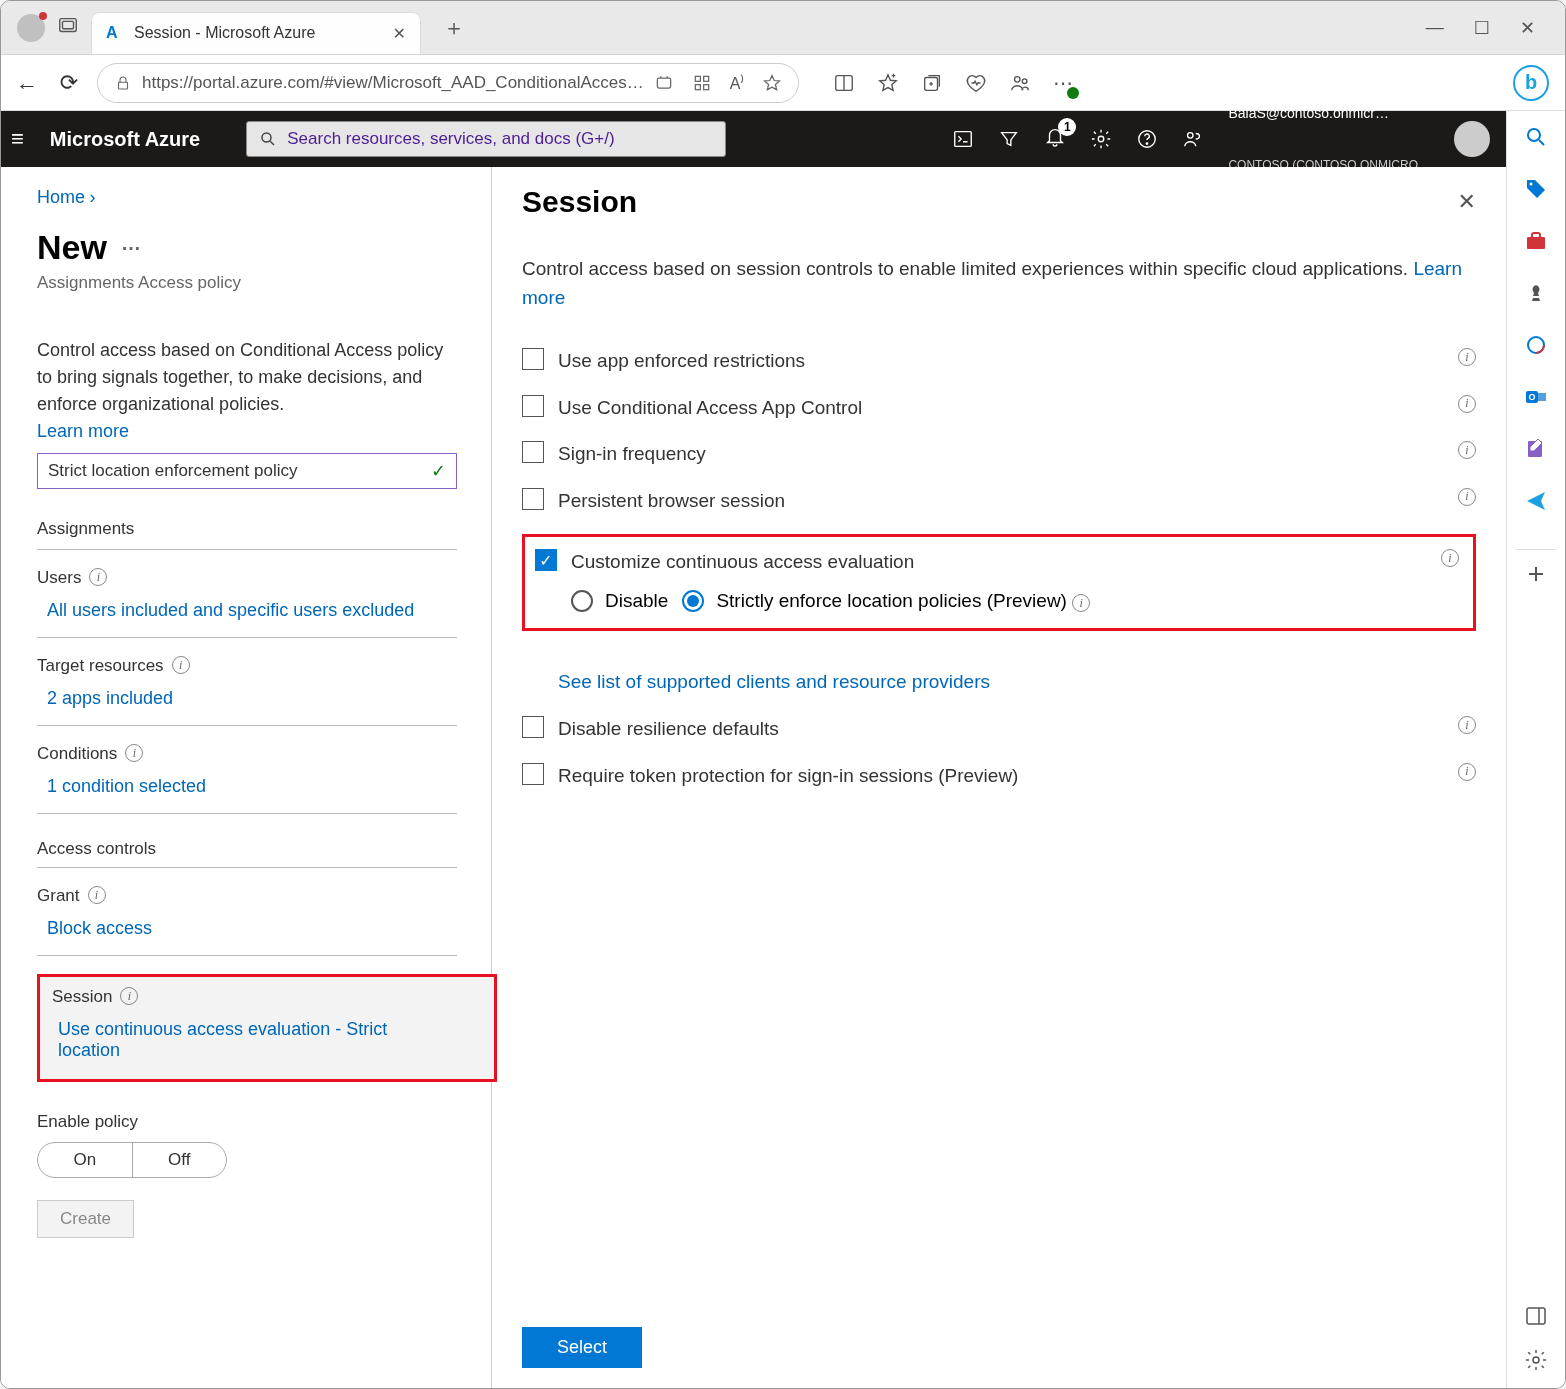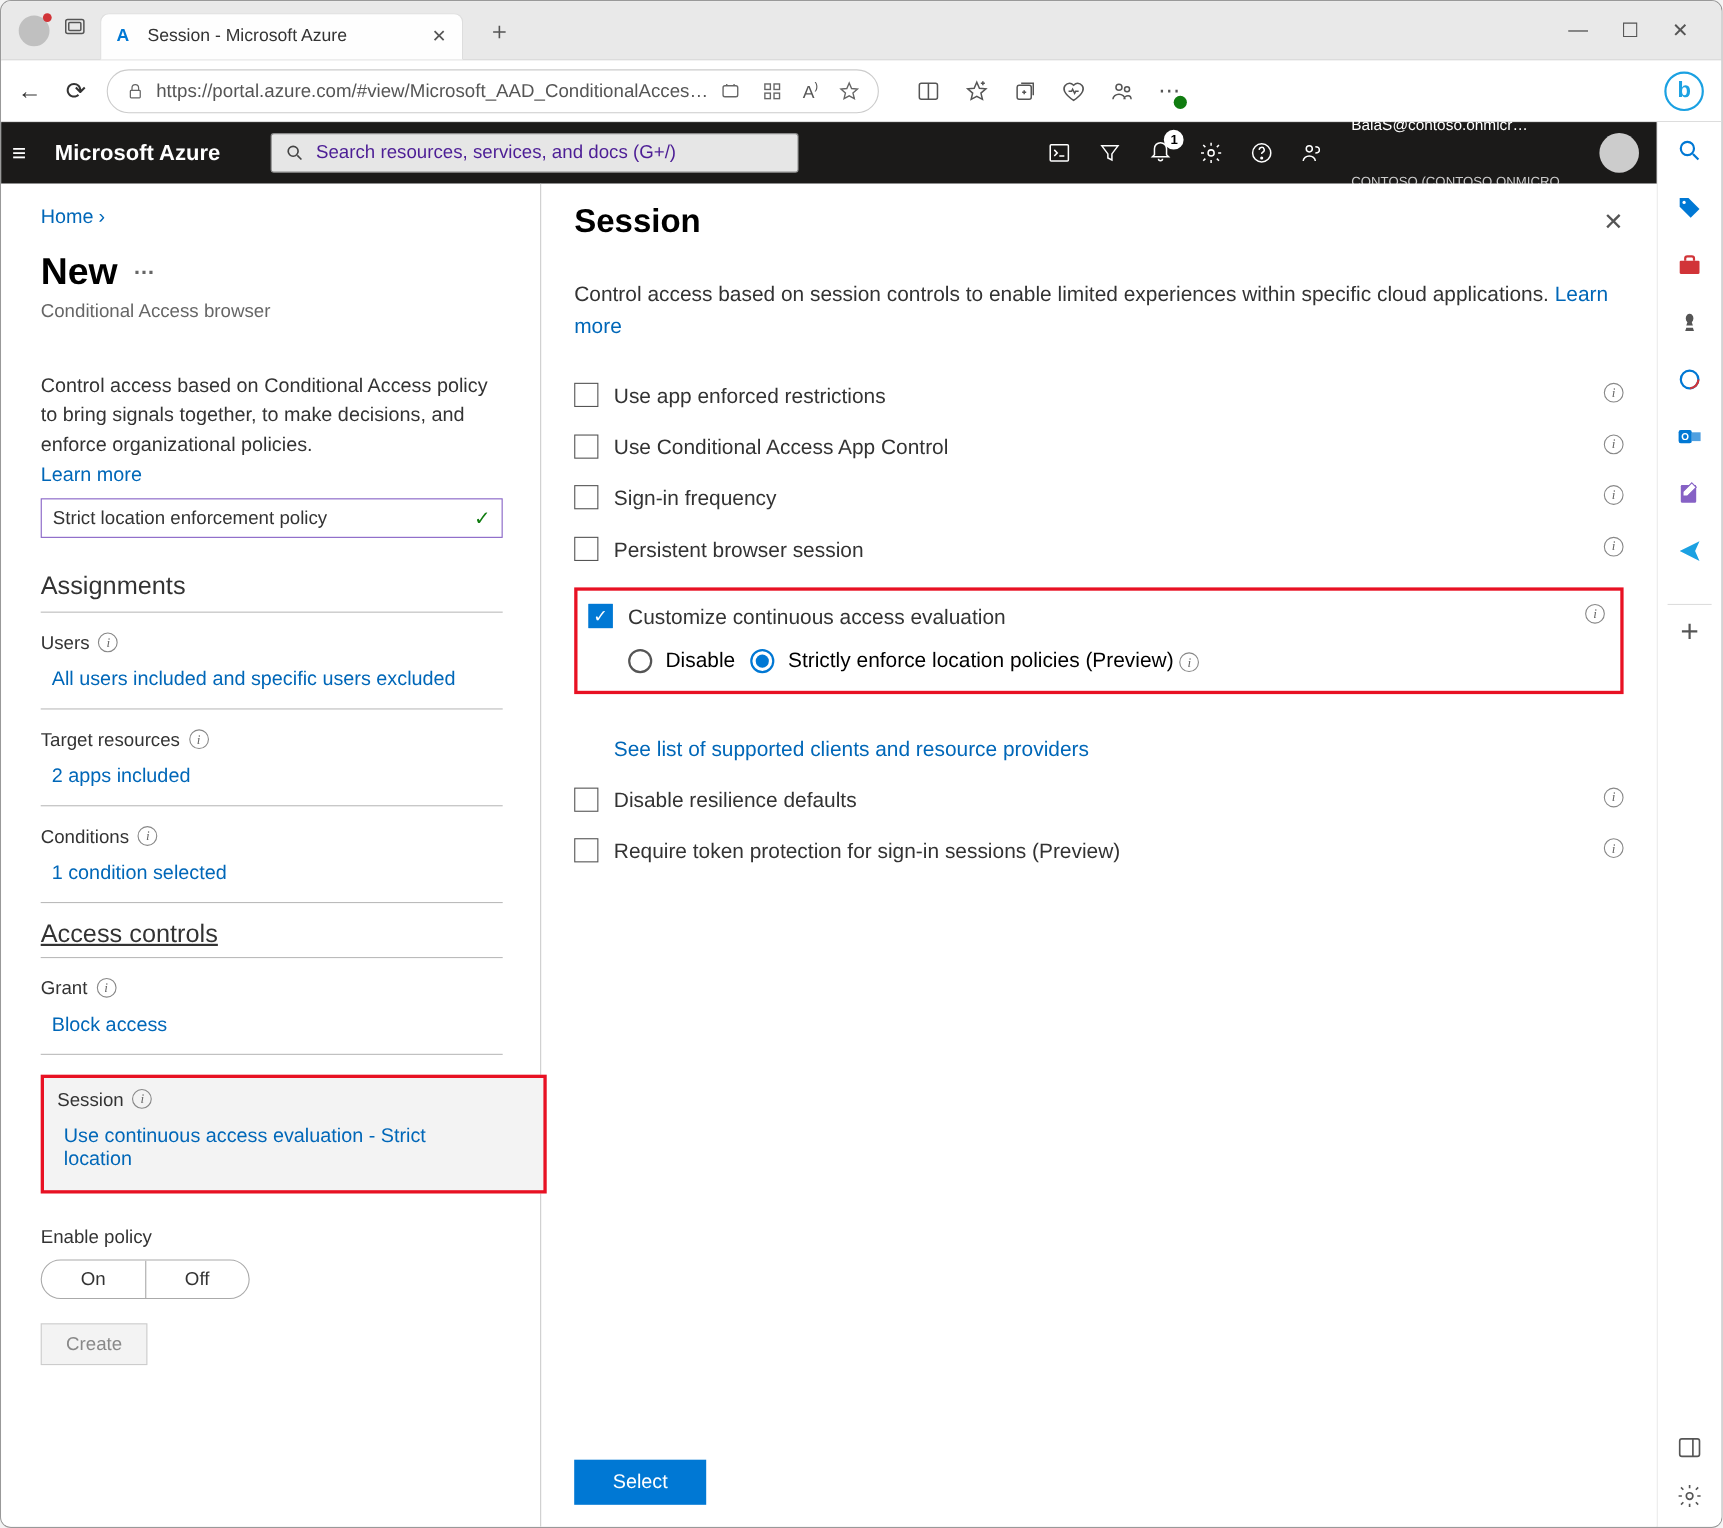--- a/index.html
+++ b/index.html
@@ -61,21 +61,21 @@
   .crumb { color:#0067b8; font-size:18px;}
   .blade-title { font-size:34px; font-weight:600; margin-top:20px; display:flex; align-items:center; gap:14px;}
   .blade-title .dots { color:#666; font-size:20px; position:relative; top:-4px;}
   .subtitle { color:#666; font-size:17px; margin-top:6px;}
   .desc { font-size:18px; color:#333; margin-top:44px; max-width:410px; line-height:1.5;}
   .learn { color:#0067b8;}
   .field-label { margin-top:30px; font-size:17px; color:#333;}
   .req { color:#c00;}
   .text-input { margin-top:8px; width:420px; height:36px; border:1px solid #8661c5; display:flex; align-items:center; padding:0 10px; justify-content:space-between; font-size:17px; color:#333;}
   .check-ok { color:#107c10; font-size:18px;}
-  .section-hd { font-size:23px; color:#333; margin-top:30px; padding-bottom:10px; border-bottom:1px solid #bbb; width:420px;}
+  .section-hd { font-size:17px; color:#333; margin-top:30px; padding-bottom:10px; border-bottom:1px solid #bbb; width:420px;}
   .row { display:flex; align-items:flex-start; gap:8px; margin-top:18px; font-size:17px; color:#333;}
   .info-icon { display:inline-flex; width:18px; height:18px; border:1px solid #888; border-radius:50%; align-items:center; justify-content:center; font-size:12px; color:#666; font-style:italic; font-family:serif;}
   .linkval { margin-top:12px; color:#0067b8; font-size:18px; padding-left:10px; display:block; max-width:400px;}
   .divider { border-bottom:1px solid #bbb; width:420px; margin-top:16px;}
   .session-box { border:3px solid #e81123; margin-top:18px; width:460px; padding:10px 12px 18px 12px; background:#f3f3f3;}
   .enable-row { margin-top:30px;}
   .toggle-seg { margin-top:10px; width:190px; height:36px; border:1px solid #aaa; border-radius:18px; display:flex; overflow:hidden;}
   .seg { flex:1; display:flex; align-items:center; justify-content:center; font-size:17px; color:#333;}
   .create-btn { margin-top:22px; padding:8px 22px; background:#f3f3f3; border:1px solid #ccc; color:#888; font-size:17px;}
 
@@ -239,21 +239,21 @@
 
         <div class="left-blade">
           <div>
             <span class="crumb">Home</span>
             <span class="crumb sep">›</span>
           </div>
           <div class="blade-title">
             <span>New</span>
             <span class="dots">…</span>
           </div>
-          <div class="subtitle">Conditional Access browser</div>
+          <div class="subtitle">Assignments Access policy</div>
 
           <div class="desc">
             <span>Control access based on Conditional Access policy to bring signals together, to make decisions, and enforce organizational policies.</span><br>
             <a class="learn">Learn more</a>
           </div>
 
           <div class="text-input">
             <span>Strict location enforcement policy</span>
             <span class="check-ok">✓</span>
           </div>
@@ -274,21 +274,21 @@
           <span class="linkval">2 apps included</span>
           <div class="divider"></div>
 
           <div class="row">
             <span>Conditions</span>
             <span class="info-icon">i</span>
           </div>
           <span class="linkval">1 condition selected</span>
           <div class="divider"></div>
 
-          <div class="section-hd" style="border:none; margin-top:14px;text-decoration:underline;">Access controls</div>
+          <div class="section-hd" style="border:none; margin-top:25px;">Access controls</div>
           <div class="divider" style="margin-top:-2px;"></div>
 
           <div class="row">
             <span>Grant</span>
             <span class="info-icon">i</span>
           </div>
           <span class="linkval">Block access</span>
           <div class="divider"></div>
 
           <div class="session-box">

